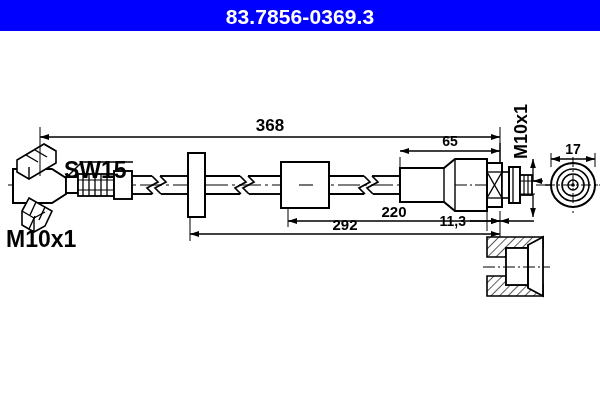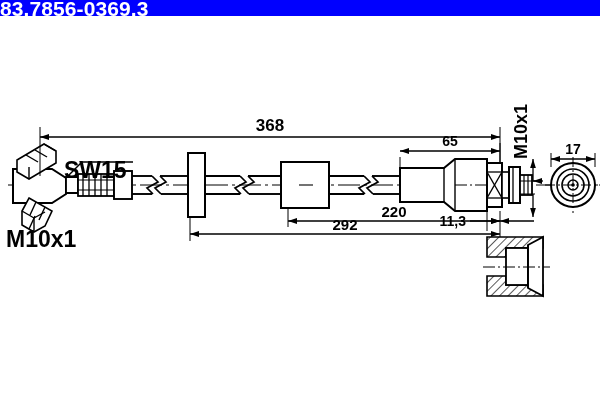--- a/index.html
+++ b/index.html
@@ -18,24 +18,25 @@
     width: 600px;
     height: 400px;
     background: #ffffff;
   }
   
   #header-bar {
     position: absolute;
     left: 0;
     top: 0;
     width: 600px;
-    height: 16px;
+    height: 31px;
     background: #0000ff;
     display: flex;
     align-items: center;
+    justify-content: center;
   }
   #header-inner {
     display: flex;
     align-items: baseline;
     gap: 22px;
     transform: translateY(1px);
   }
   .hdr-text {
     color: #ffffff;
     font-size: 21px;

